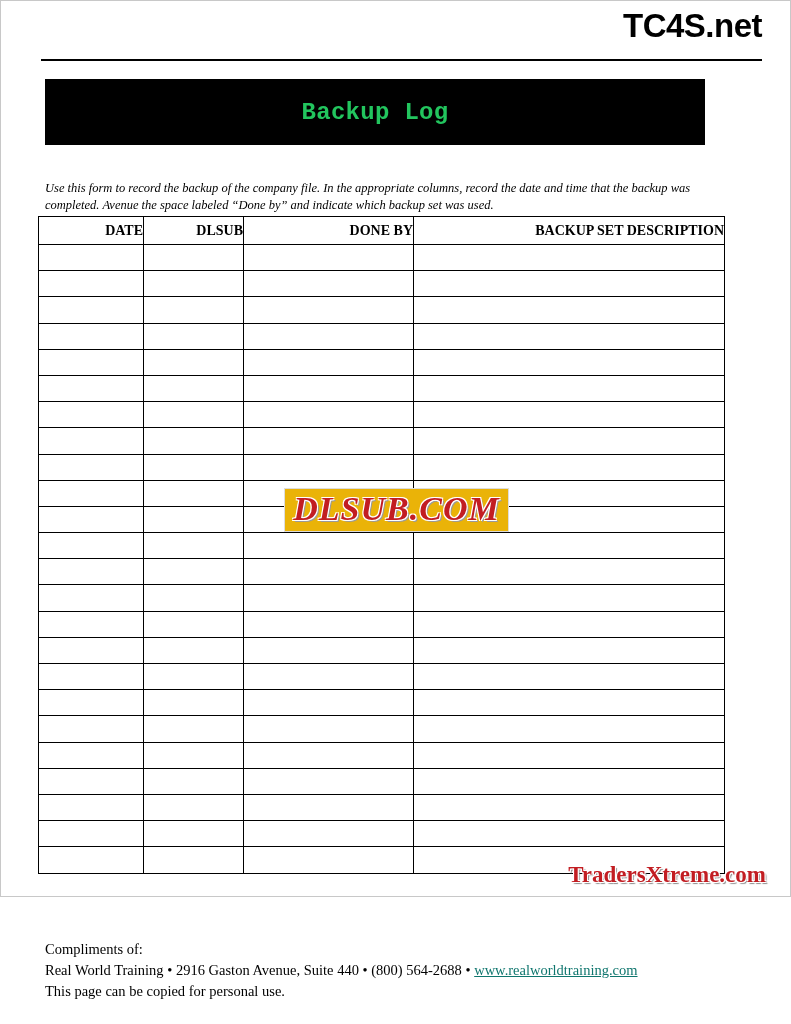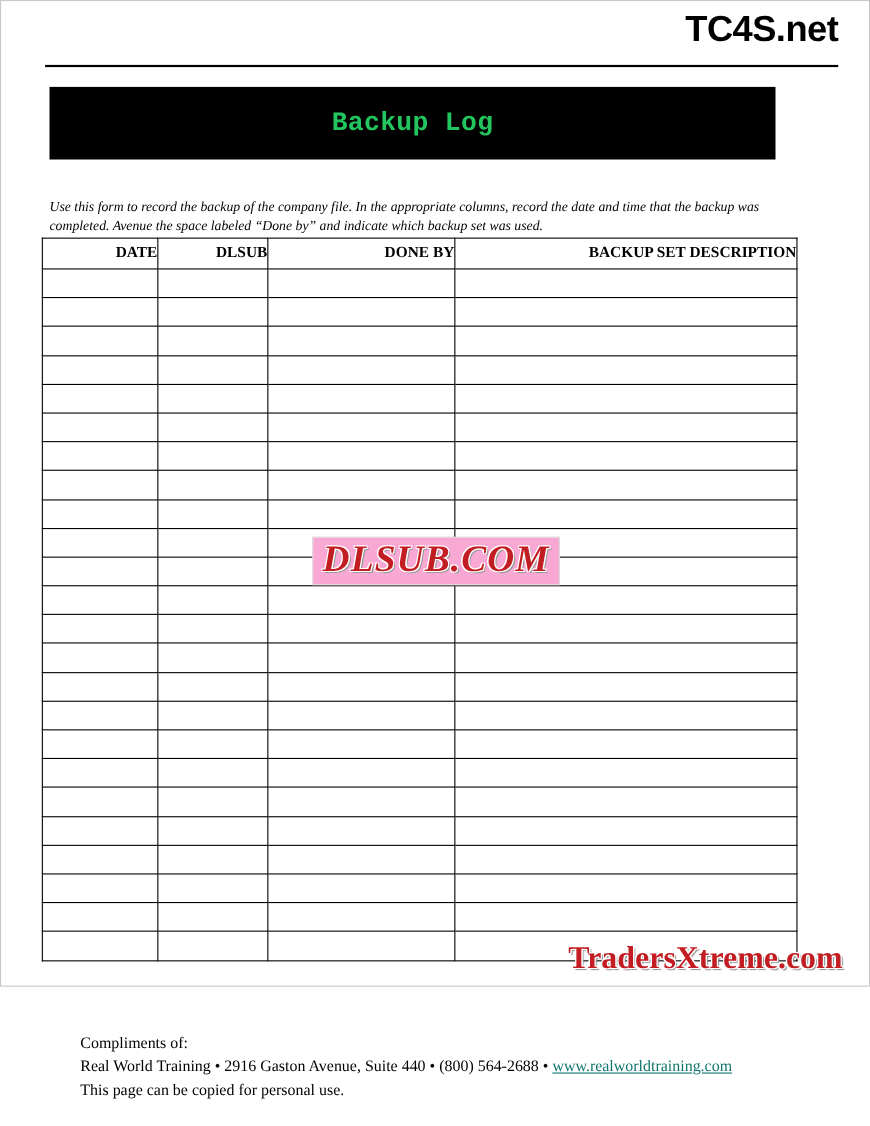--- a/index.html
+++ b/index.html
@@ -120,21 +120,21 @@
     pointer-events: none;
   }
   .watermark .wm-text {
     display: inline-block;
     font-family: "Liberation Serif", serif;
     font-weight: bold;
     font-style: italic;
     font-size: 34px;
     letter-spacing: 1px;
     color: #c21d22;
-    background: #f9a8d4;
+    background: #eab308;
     padding: 1px 8px 3px 8px;
     border: 1px solid #dddddd;
     text-shadow:
       -1px -1px 0 #ffffff,
        1px -1px 0 #ffffff,
       -1px  1px 0 #ffffff,
        1px  1px 0 #ffffff,
        2px  2px 0 #9a9a9a;
   }
 
@@ -145,29 +145,29 @@
     top: 938px;
     width: 680px;
     font-size: 14.5px;
     line-height: 1.45;
     color: #000000;
   }
   .footer a {
     color: #0f766e;
     text-decoration: underline;
   }
-  .footer-line { display: block; margin-left: 28px; }
+  .footer-line { display: block; }
 
   .footer-brand {
     position: absolute;
     right: 24px;
     bottom: 8px;
     font-family: "Liberation Serif", serif;
     font-weight: bold;
-    font-size: 29px;
+    font-size: 23px;
     color: #c21d22;
     text-shadow:
       -1px -1px 0 #ffffff,
        1px -1px 0 #ffffff,
       -1px  1px 0 #ffffff,
        1px  1px 0 #ffffff,
        2px  2px 1px #8d8d8d;
     letter-spacing: 0px;
   }
 </style>

